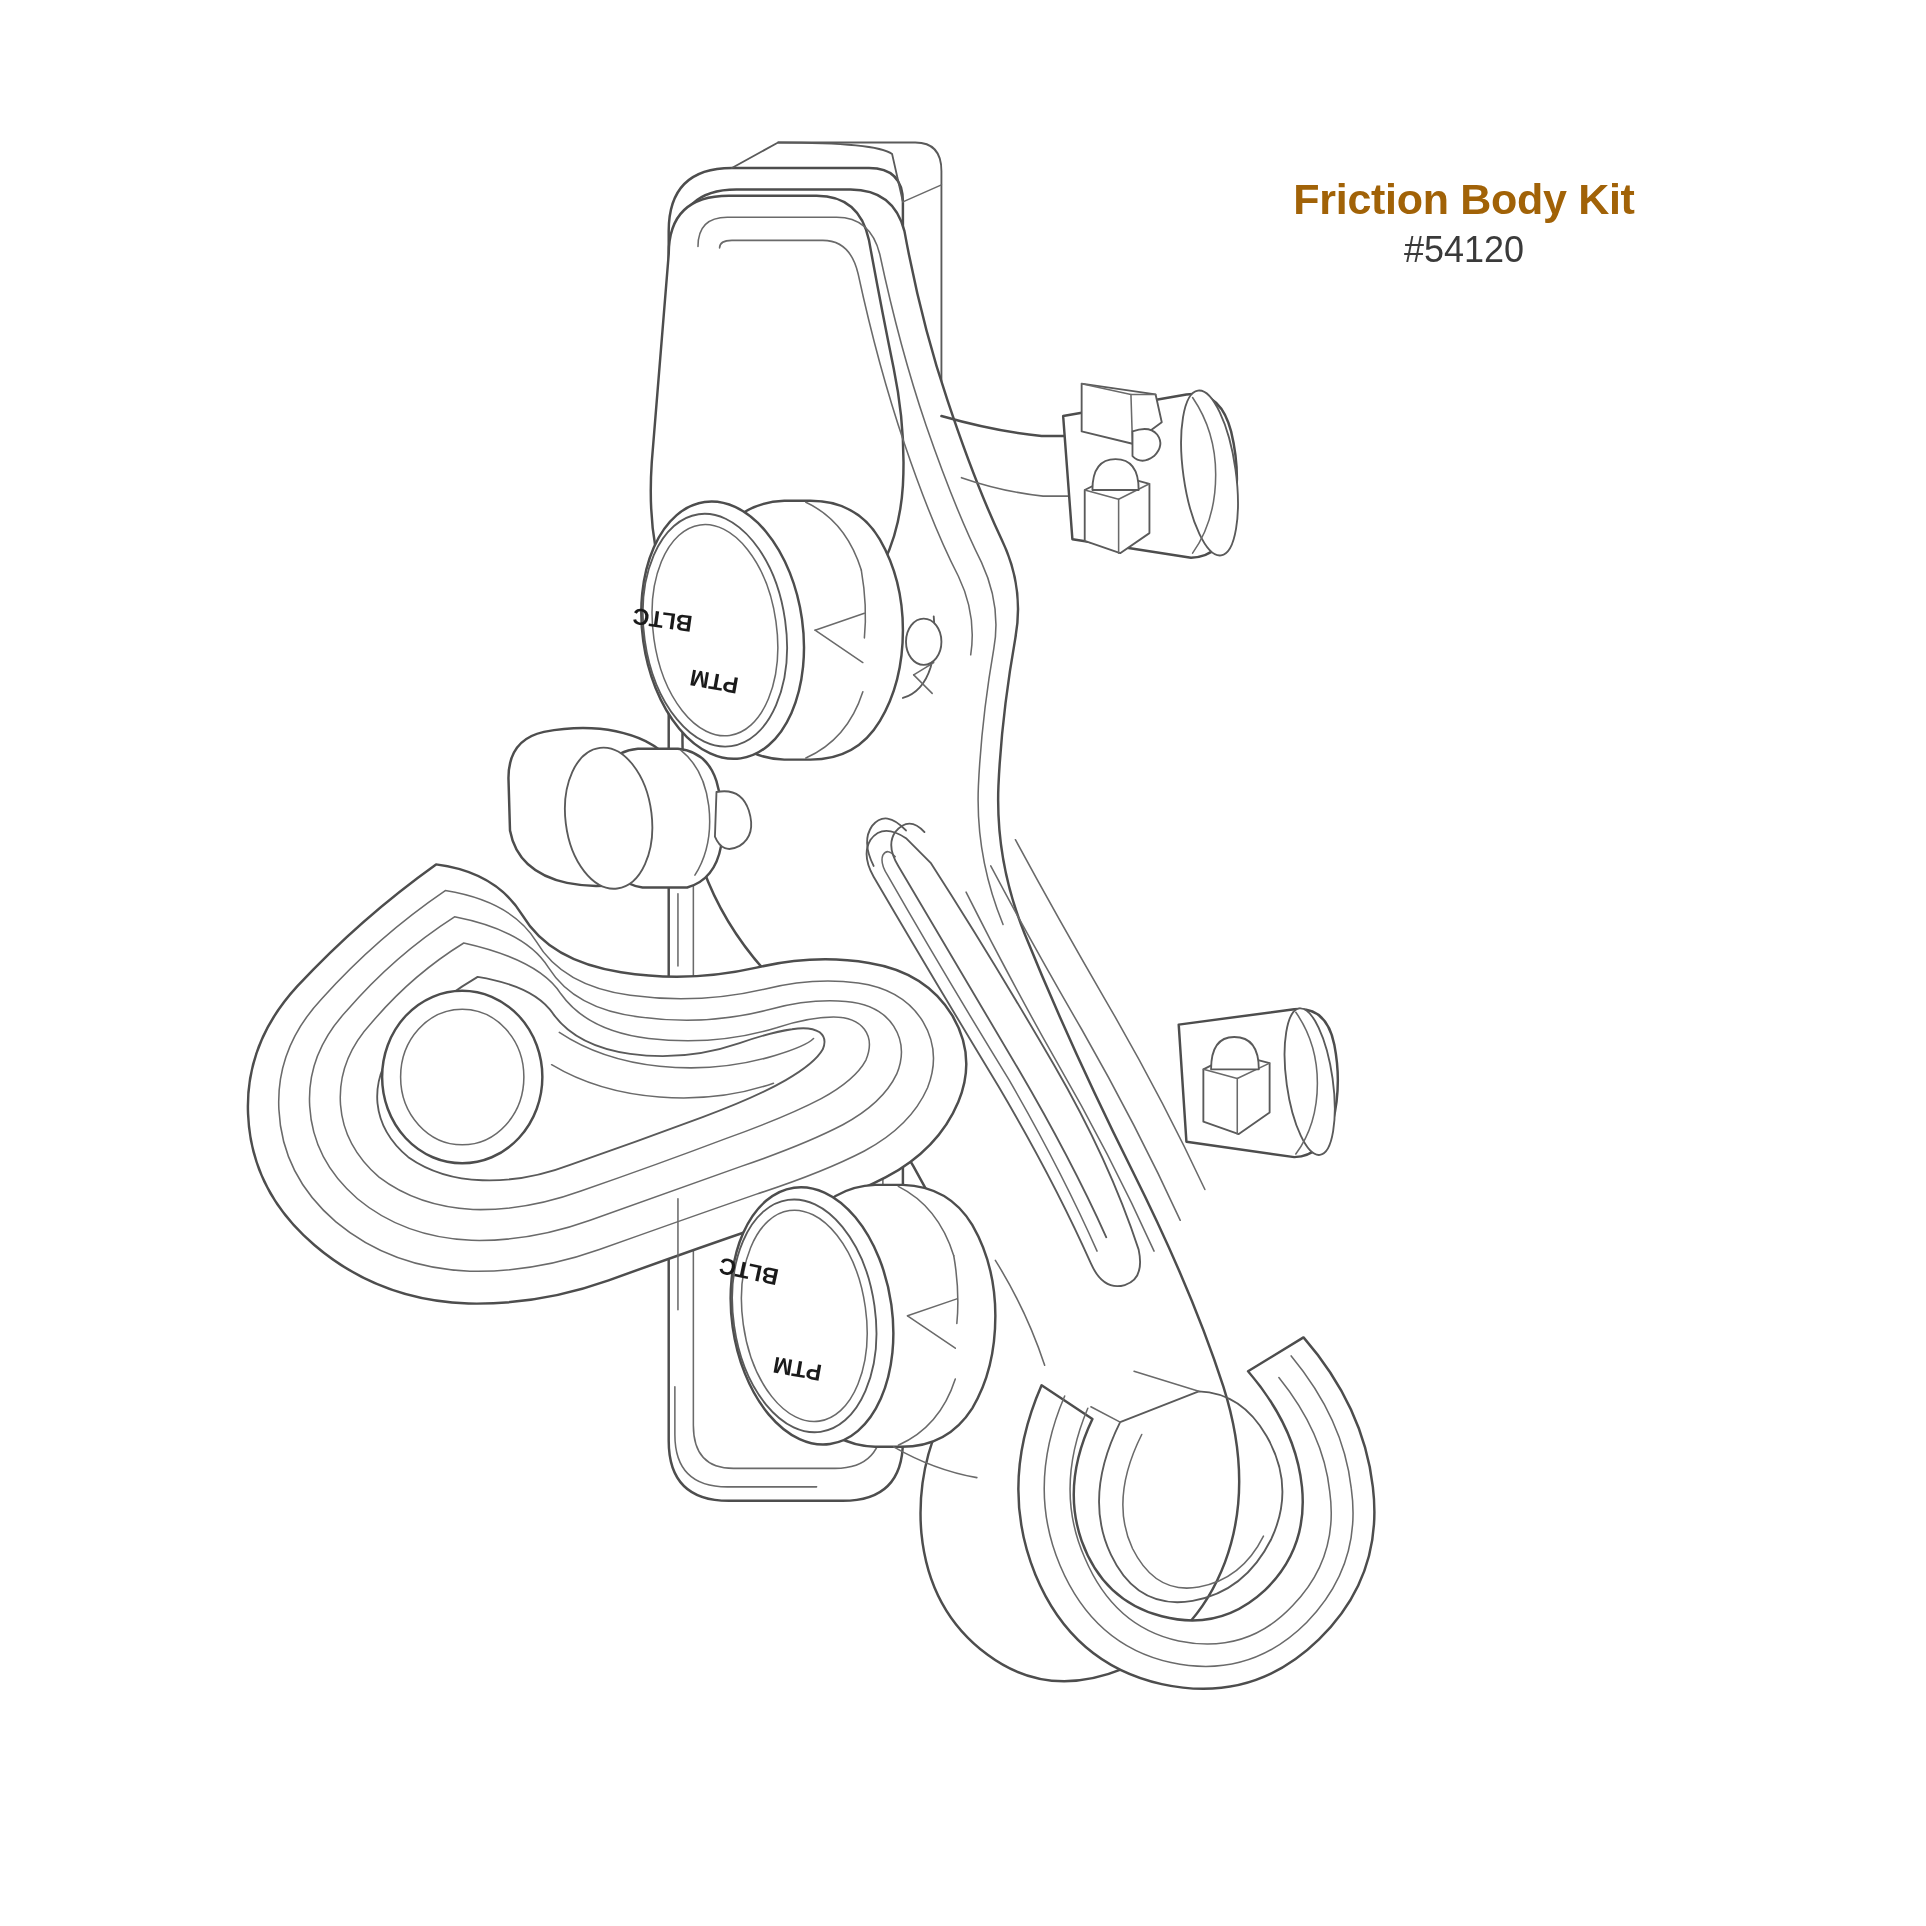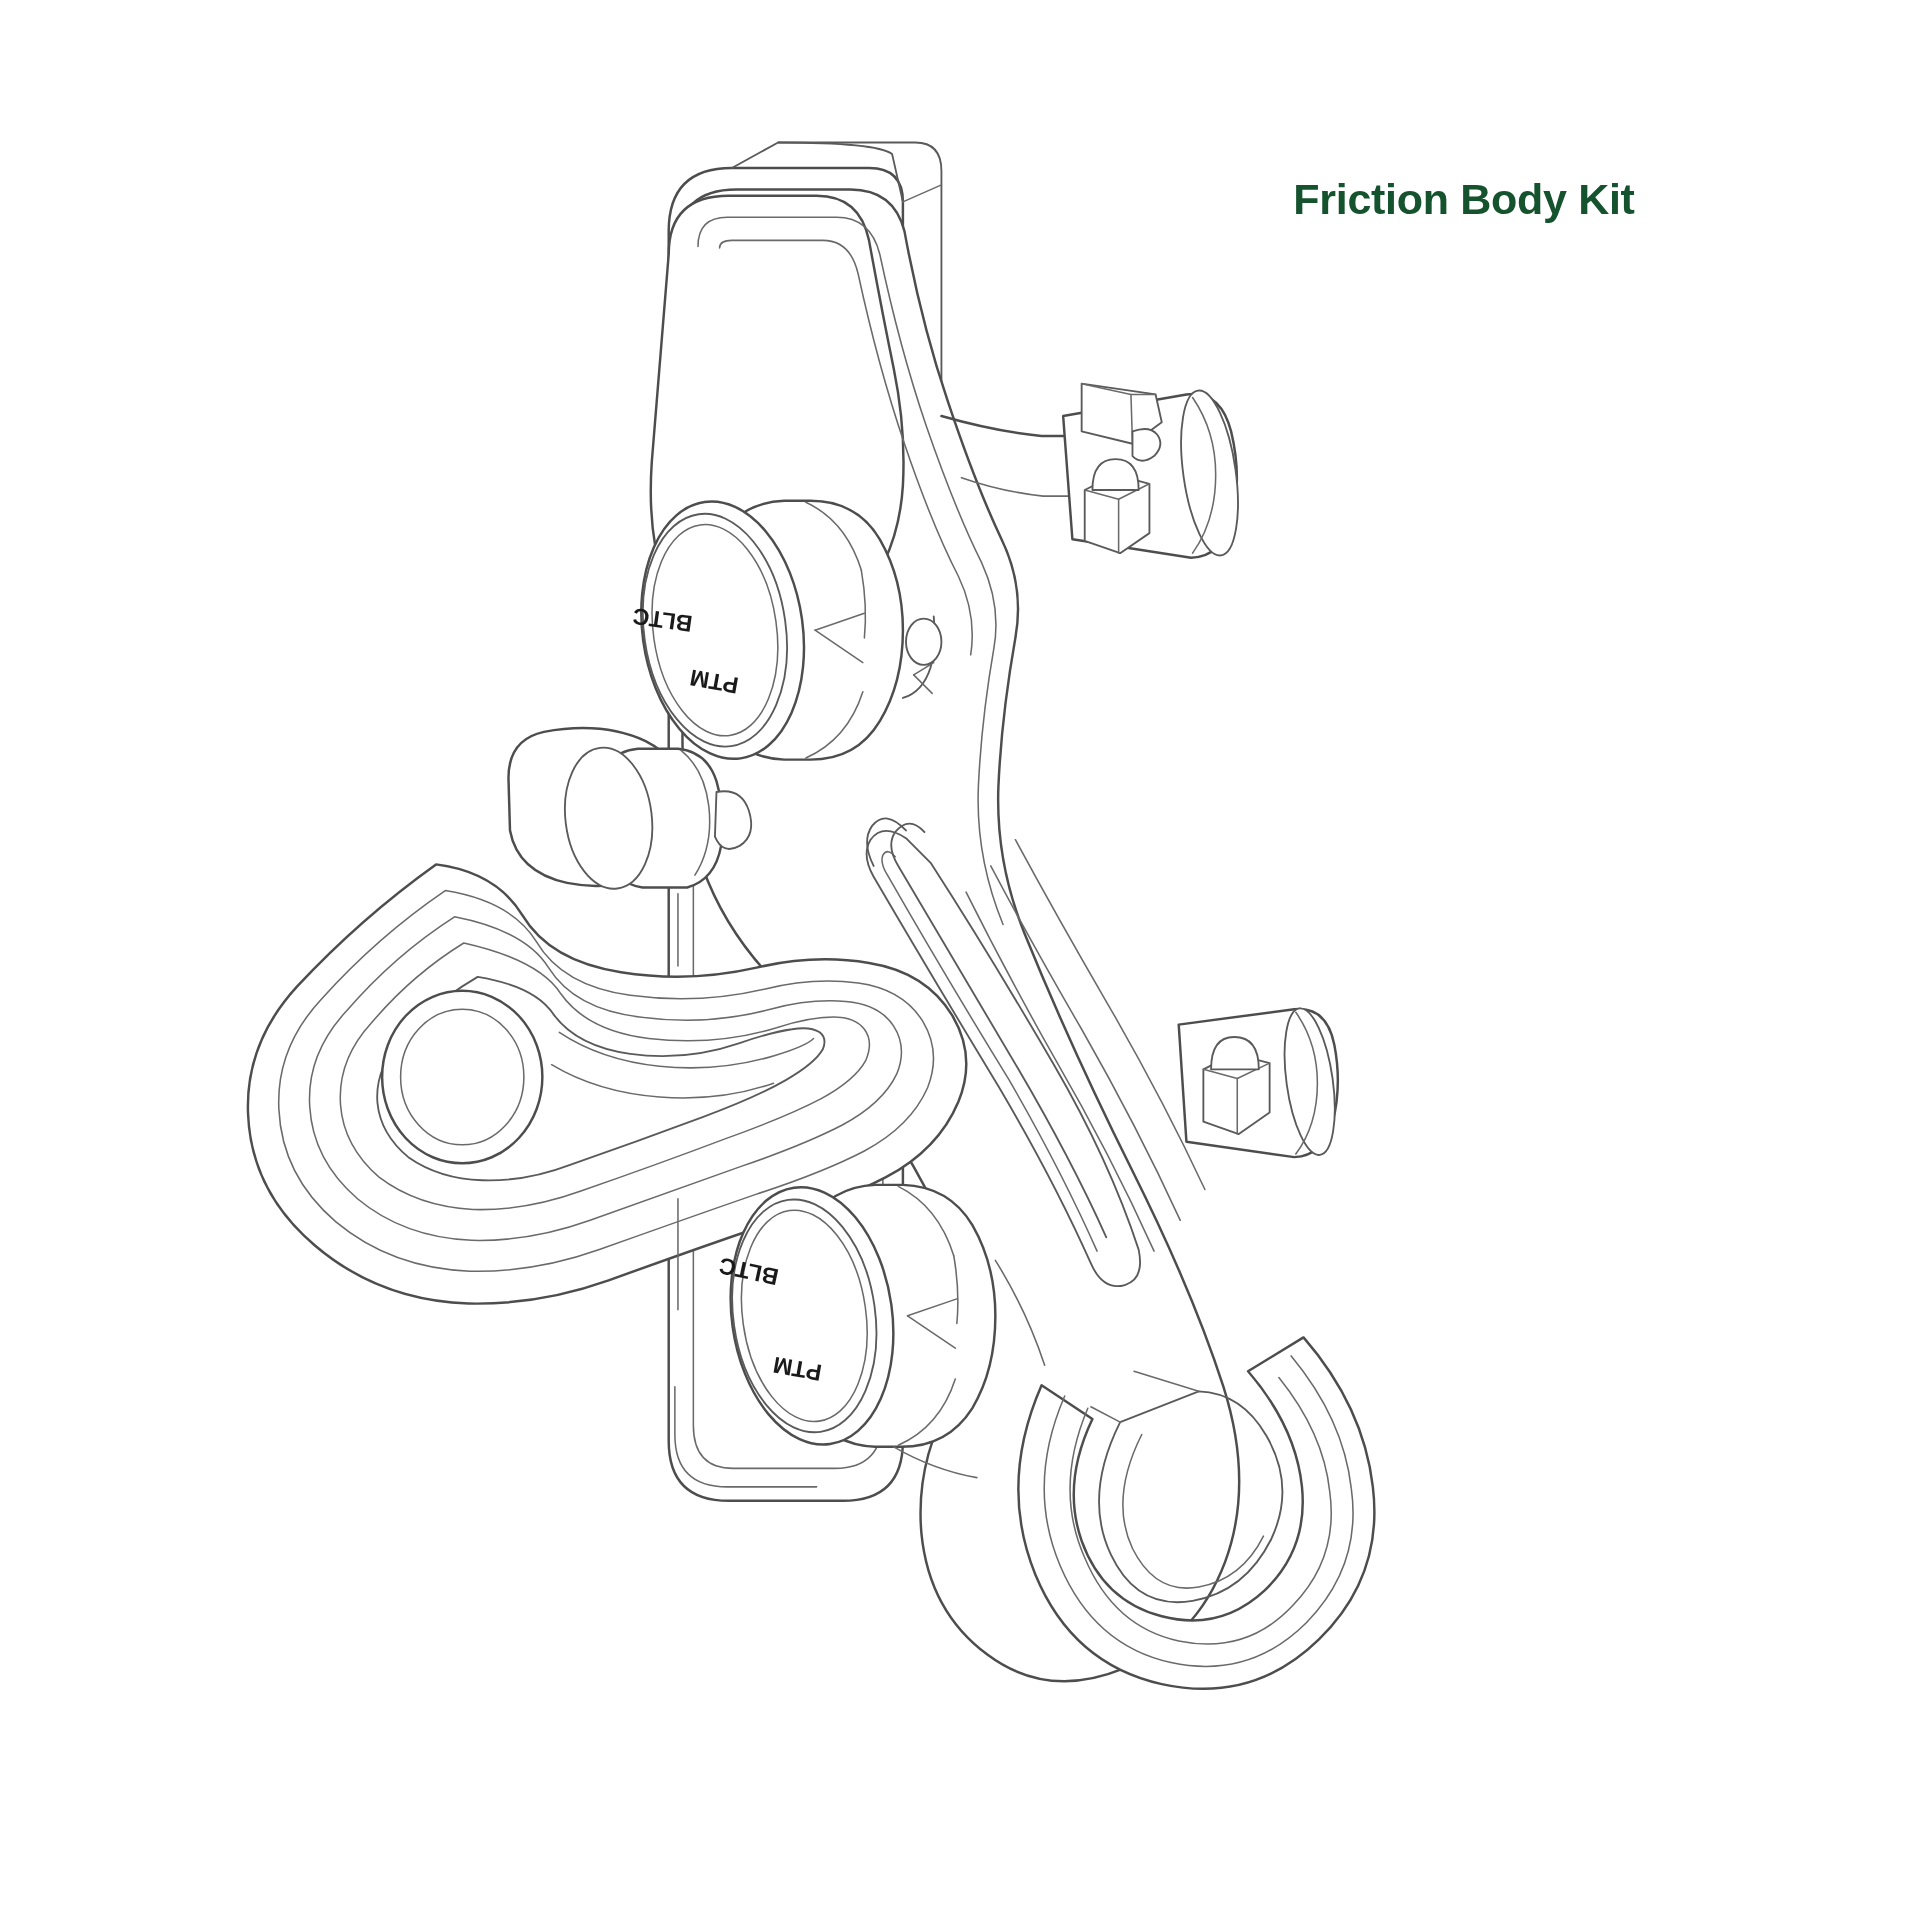--- a/index.html
+++ b/index.html
@@ -27,21 +27,21 @@
     left: 1179px;
     top: 176px;
     width: 570px;
     text-align: center;
     user-select: none;
   }
   .kit-title {
     font-family: "Liberation Sans", sans-serif;
     font-size: 43px;
     font-weight: bold;
-    color: #14532d;
+    color: #a16207;
     line-height: 1.08;
     letter-spacing: -0.3px;
     white-space: nowrap;
   }
   .kit-partno {
     font-family: "Liberation Sans", sans-serif;
     font-size: 36px;
     font-weight: normal;
     color: #3a3a3a;
     line-height: 1.3;
@@ -460,16 +460,17 @@
       <path class="ln-hair" d="M 1160 1878 Q 1212 1908 1268 1918"></path>
 
       <path class="ln-hair" d="M 880 1160 L 880 1254"></path>
       <path class="ln-hair" d="M 880 1556 L 880 1700"></path>
     </g>
 
   </svg>
 
   <div class="title-block">
     <div class="kit-title">Friction Body Kit</div>
+    <div class="kit-partno">#54120</div>
   </div>
 
 </div>
 
 
 </body></html>

